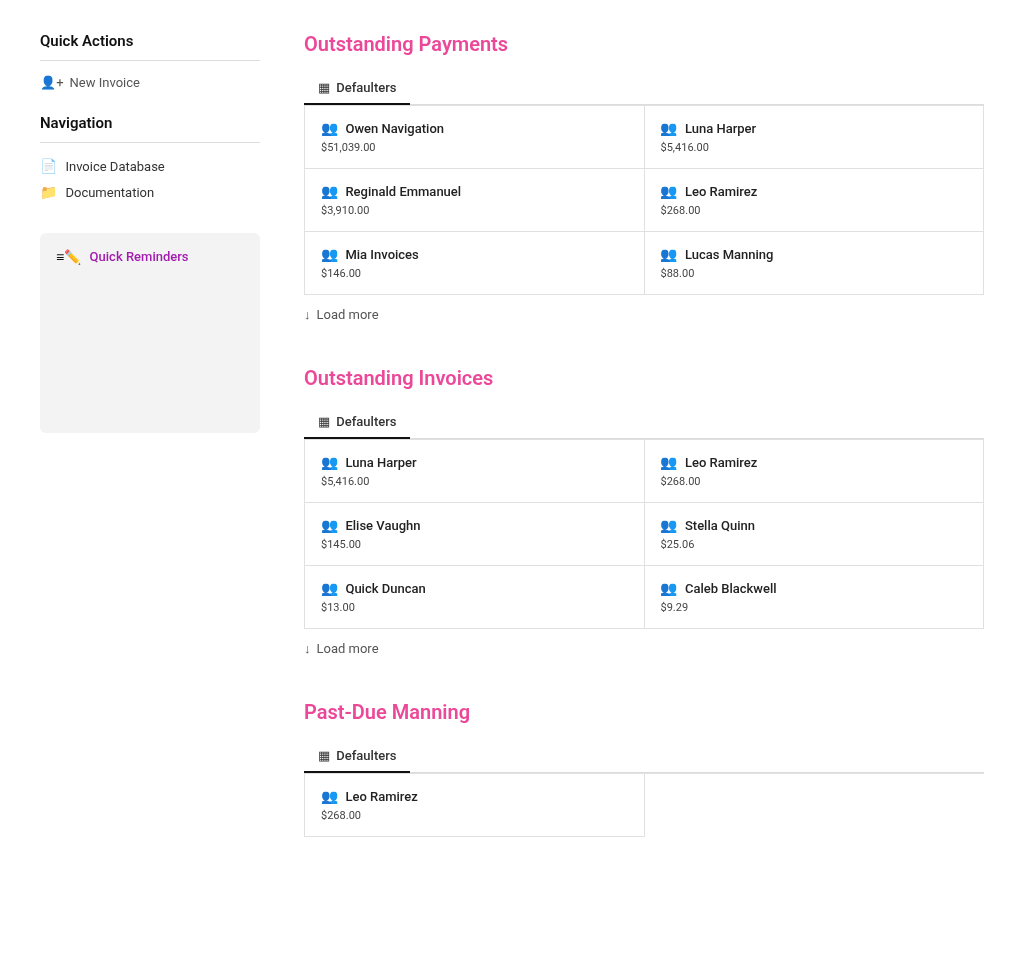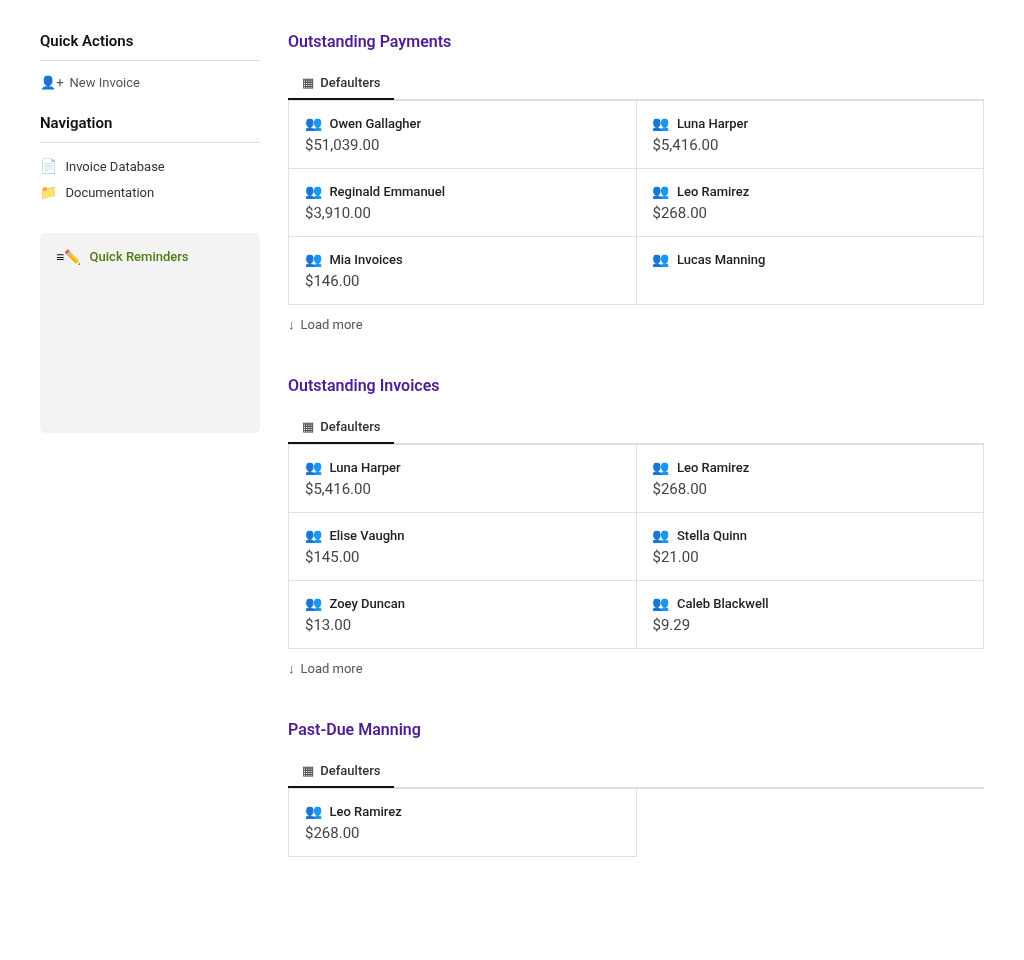--- a/index.html
+++ b/index.html
@@ -16,21 +16,21 @@
       max-width: 1024px;
       margin: 0 auto;
     }
     .page-title {
       font-size: 26px;
       font-weight: 700;
       margin-bottom: 32px;
     }
     .main-layout {
       display: flex;
-      gap: 28px;
+      gap: 44px;
       align-items: flex-start;
     }
     
     .sidebar {
       width: 220px;
       flex-shrink: 0;
     }
     .sidebar-section-title {
       font-size: 15px;
       font-weight: 600;
@@ -73,36 +73,36 @@
       border-radius: 6px;
       padding: 16px;
       min-height: 200px;
       display: flex;
       align-items: flex-start;
       gap: 8px;
     }
     .quick-reminders-label {
       font-size: 13px;
       font-weight: 500;
-      color: #4d7c0f;
+      color: #a21caf;
       text-align: right;
     }
     
     .content-area {
       flex: 1;
       min-width: 0;
     }
     .section {
       margin-bottom: 40px;
     }
     .section-title {
-      font-size: 16px;
+      font-size: 20px;
       font-weight: 600;
       margin-bottom: 16px;
-      color: #4c1d95;
+      color: #ec4899;
     }
     
     .tab-bar {
       display: flex;
       border-bottom: 1px solid #ddd;
       margin-bottom: 0;
     }
     .tab-item {
       display: flex;
       align-items: center;
@@ -134,21 +134,21 @@
     .card-name {
       display: flex;
       align-items: center;
       gap: 7px;
       font-size: 13px;
       font-weight: 500;
       margin-bottom: 5px;
       color: #222;
     }
     .card-amount {
-      font-size: 15px;
+      font-size: 11px;
       color: #444;
     }
     .person-icon {
       font-size: 14px;
       color: #555;
     }
     .load-more {
       display: flex;
       align-items: center;
       gap: 6px;
@@ -207,21 +207,21 @@
             <span>▦</span>
             <span>Defaulters</span>
           </div>
         </div>
 
         <div class="card-grid">
 
         <div class="card">
       <div class="card-name">
         <span class="person-icon">👥</span>
-        <span>Owen Gallagher</span>
+        <span>Owen Navigation</span>
       </div>
       <div class="card-amount">$51,039.00</div>
     </div>
             <div class="card">
       <div class="card-name">
         <span class="person-icon">👥</span>
         <span>Luna Harper</span>
       </div>
       <div class="card-amount">$5,416.00</div>
     </div>
@@ -244,20 +244,21 @@
         <span class="person-icon">👥</span>
         <span>Mia Invoices</span>
       </div>
       <div class="card-amount">$146.00</div>
     </div>
             <div class="card">
       <div class="card-name">
         <span class="person-icon">👥</span>
         <span>Lucas Manning</span>
       </div>
+      <div class="card-amount">$88.00</div>
     </div>
           </div>
 
         <div class="load-more">
           <span>↓</span>
           <span>Load more</span>
         </div>
       </section>
 
       <section class="section">
@@ -290,26 +291,26 @@
         <span class="person-icon">👥</span>
         <span>Elise Vaughn</span>
       </div>
       <div class="card-amount">$145.00</div>
     </div>
             <div class="card">
       <div class="card-name">
         <span class="person-icon">👥</span>
         <span>Stella Quinn</span>
       </div>
-      <div class="card-amount">$21.00</div>
-    </div>
-            <div class="card">
-      <div class="card-name">
-        <span class="person-icon">👥</span>
-        <span>Zoey Duncan</span>
+      <div class="card-amount">$25.06</div>
+    </div>
+            <div class="card">
+      <div class="card-name">
+        <span class="person-icon">👥</span>
+        <span>Quick Duncan</span>
       </div>
       <div class="card-amount">$13.00</div>
     </div>
             <div class="card">
       <div class="card-name">
         <span class="person-icon">👥</span>
         <span>Caleb Blackwell</span>
       </div>
       <div class="card-amount">$9.29</div>
     </div>

